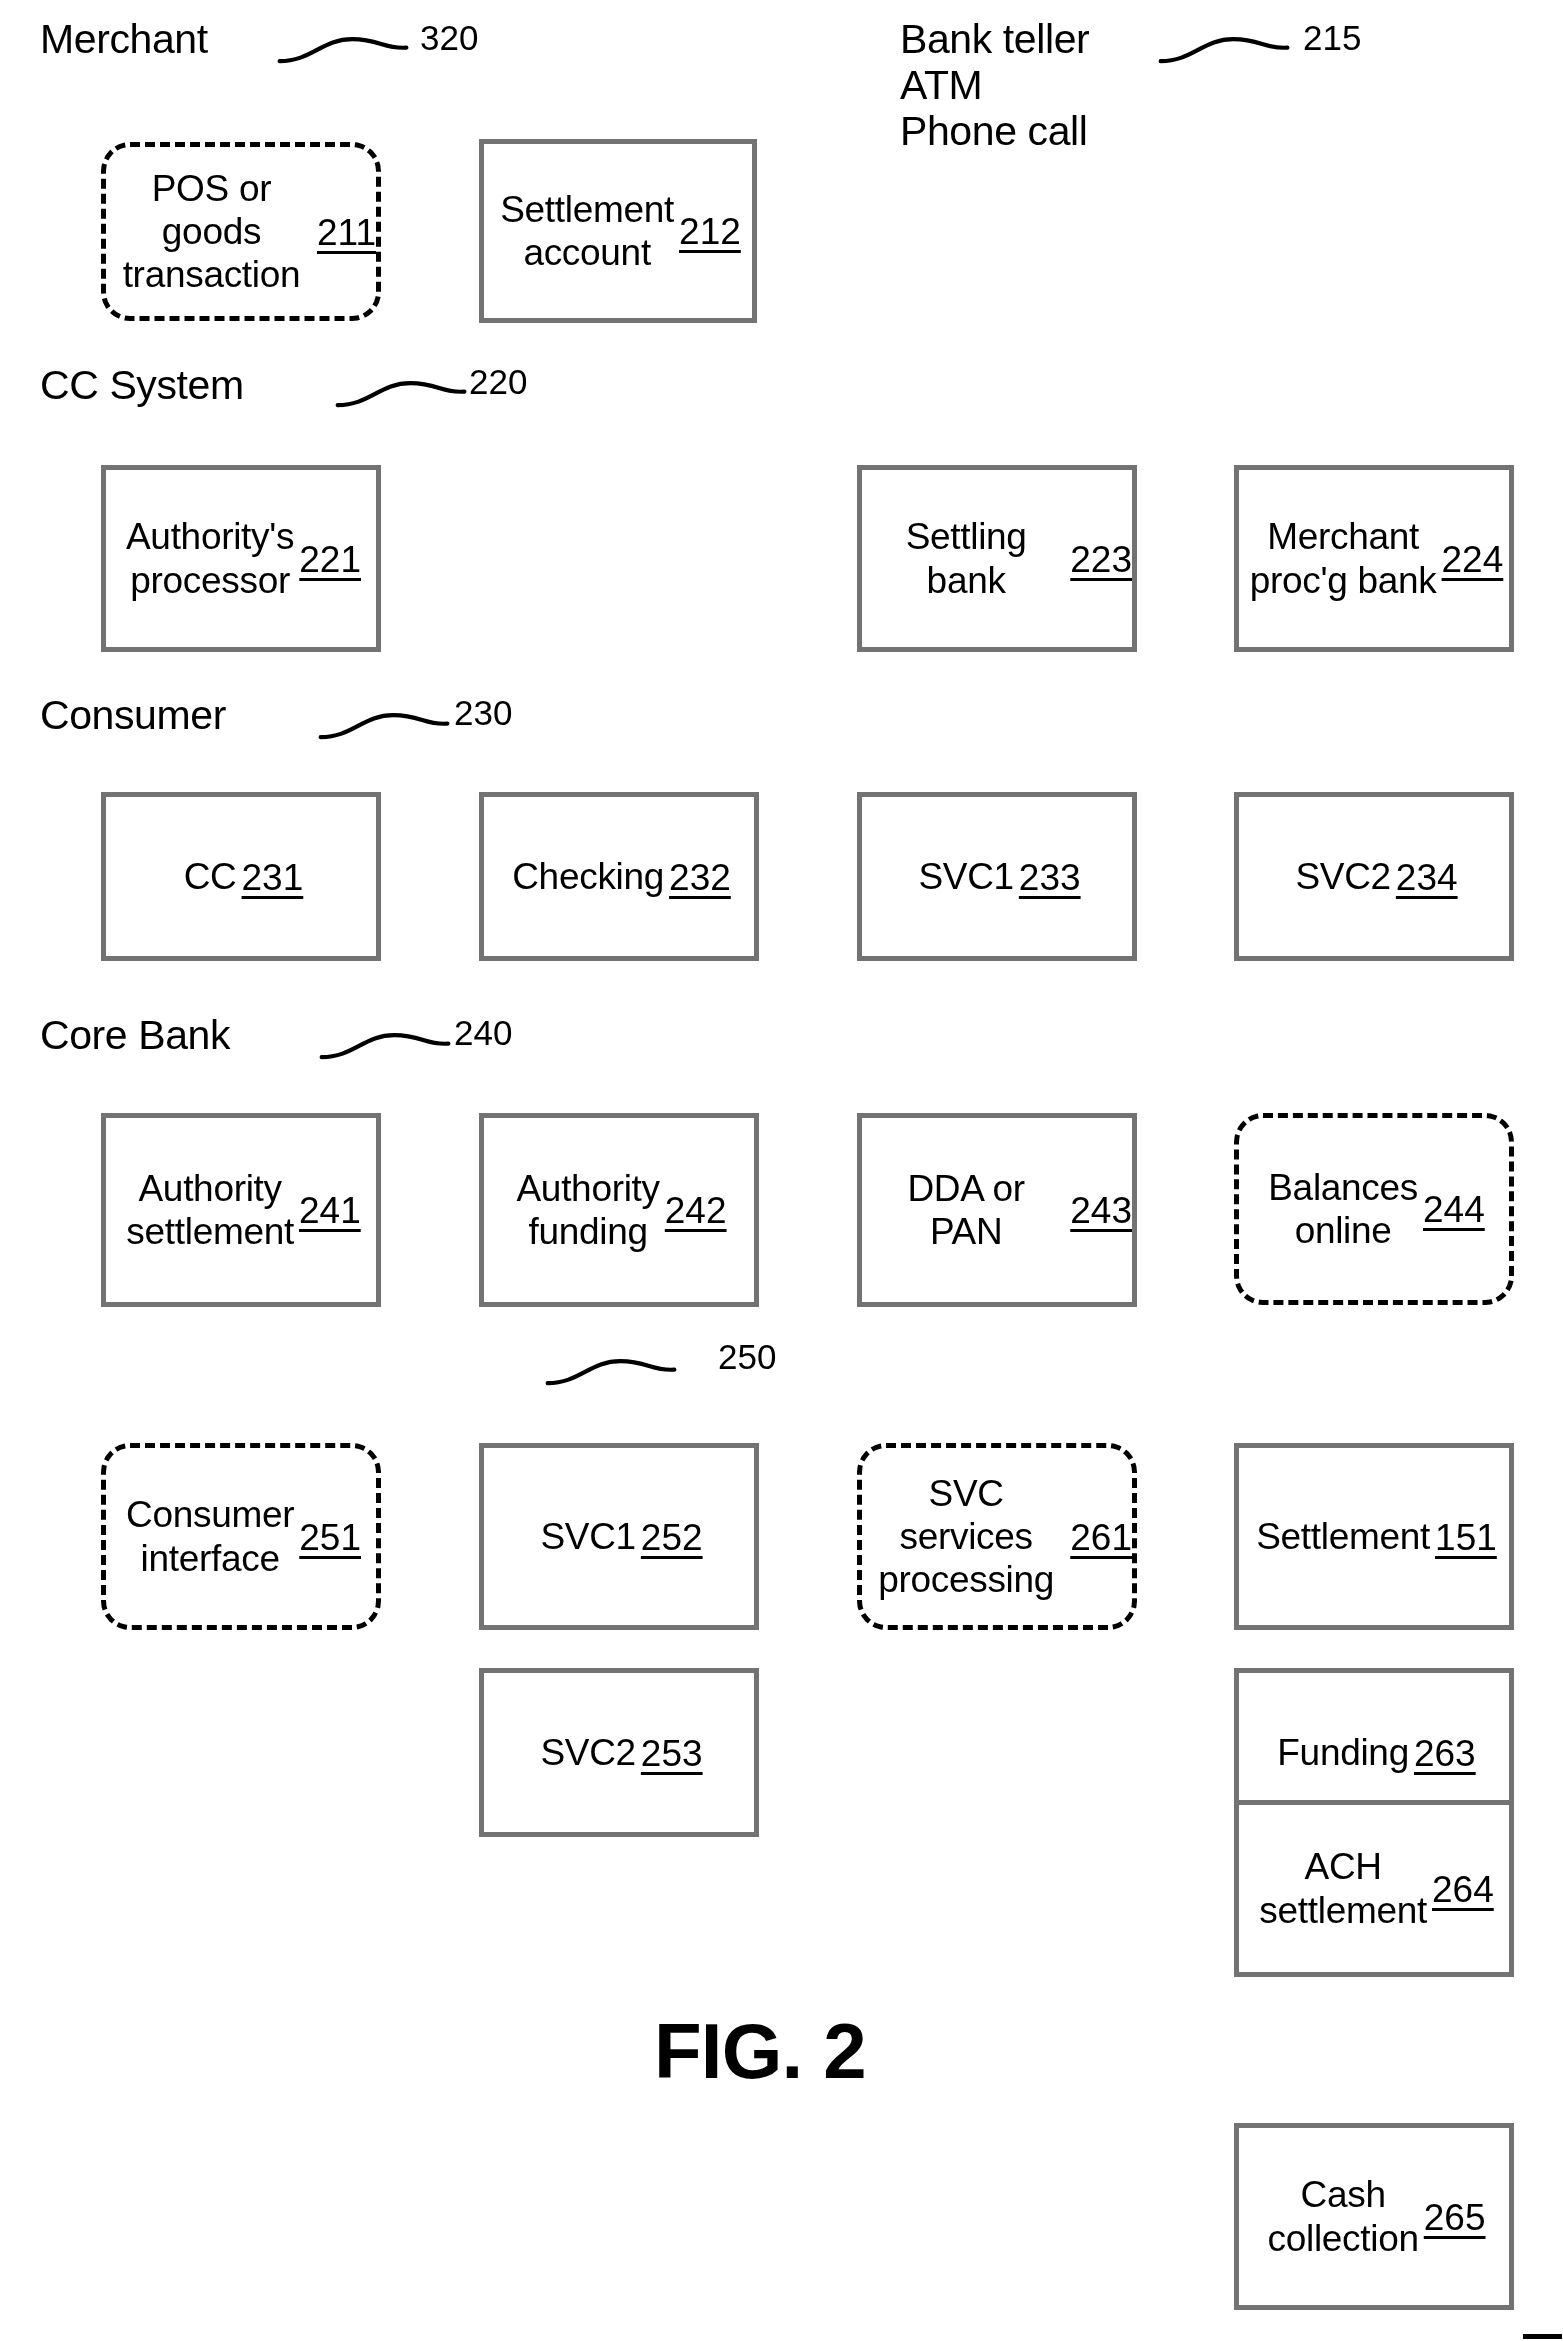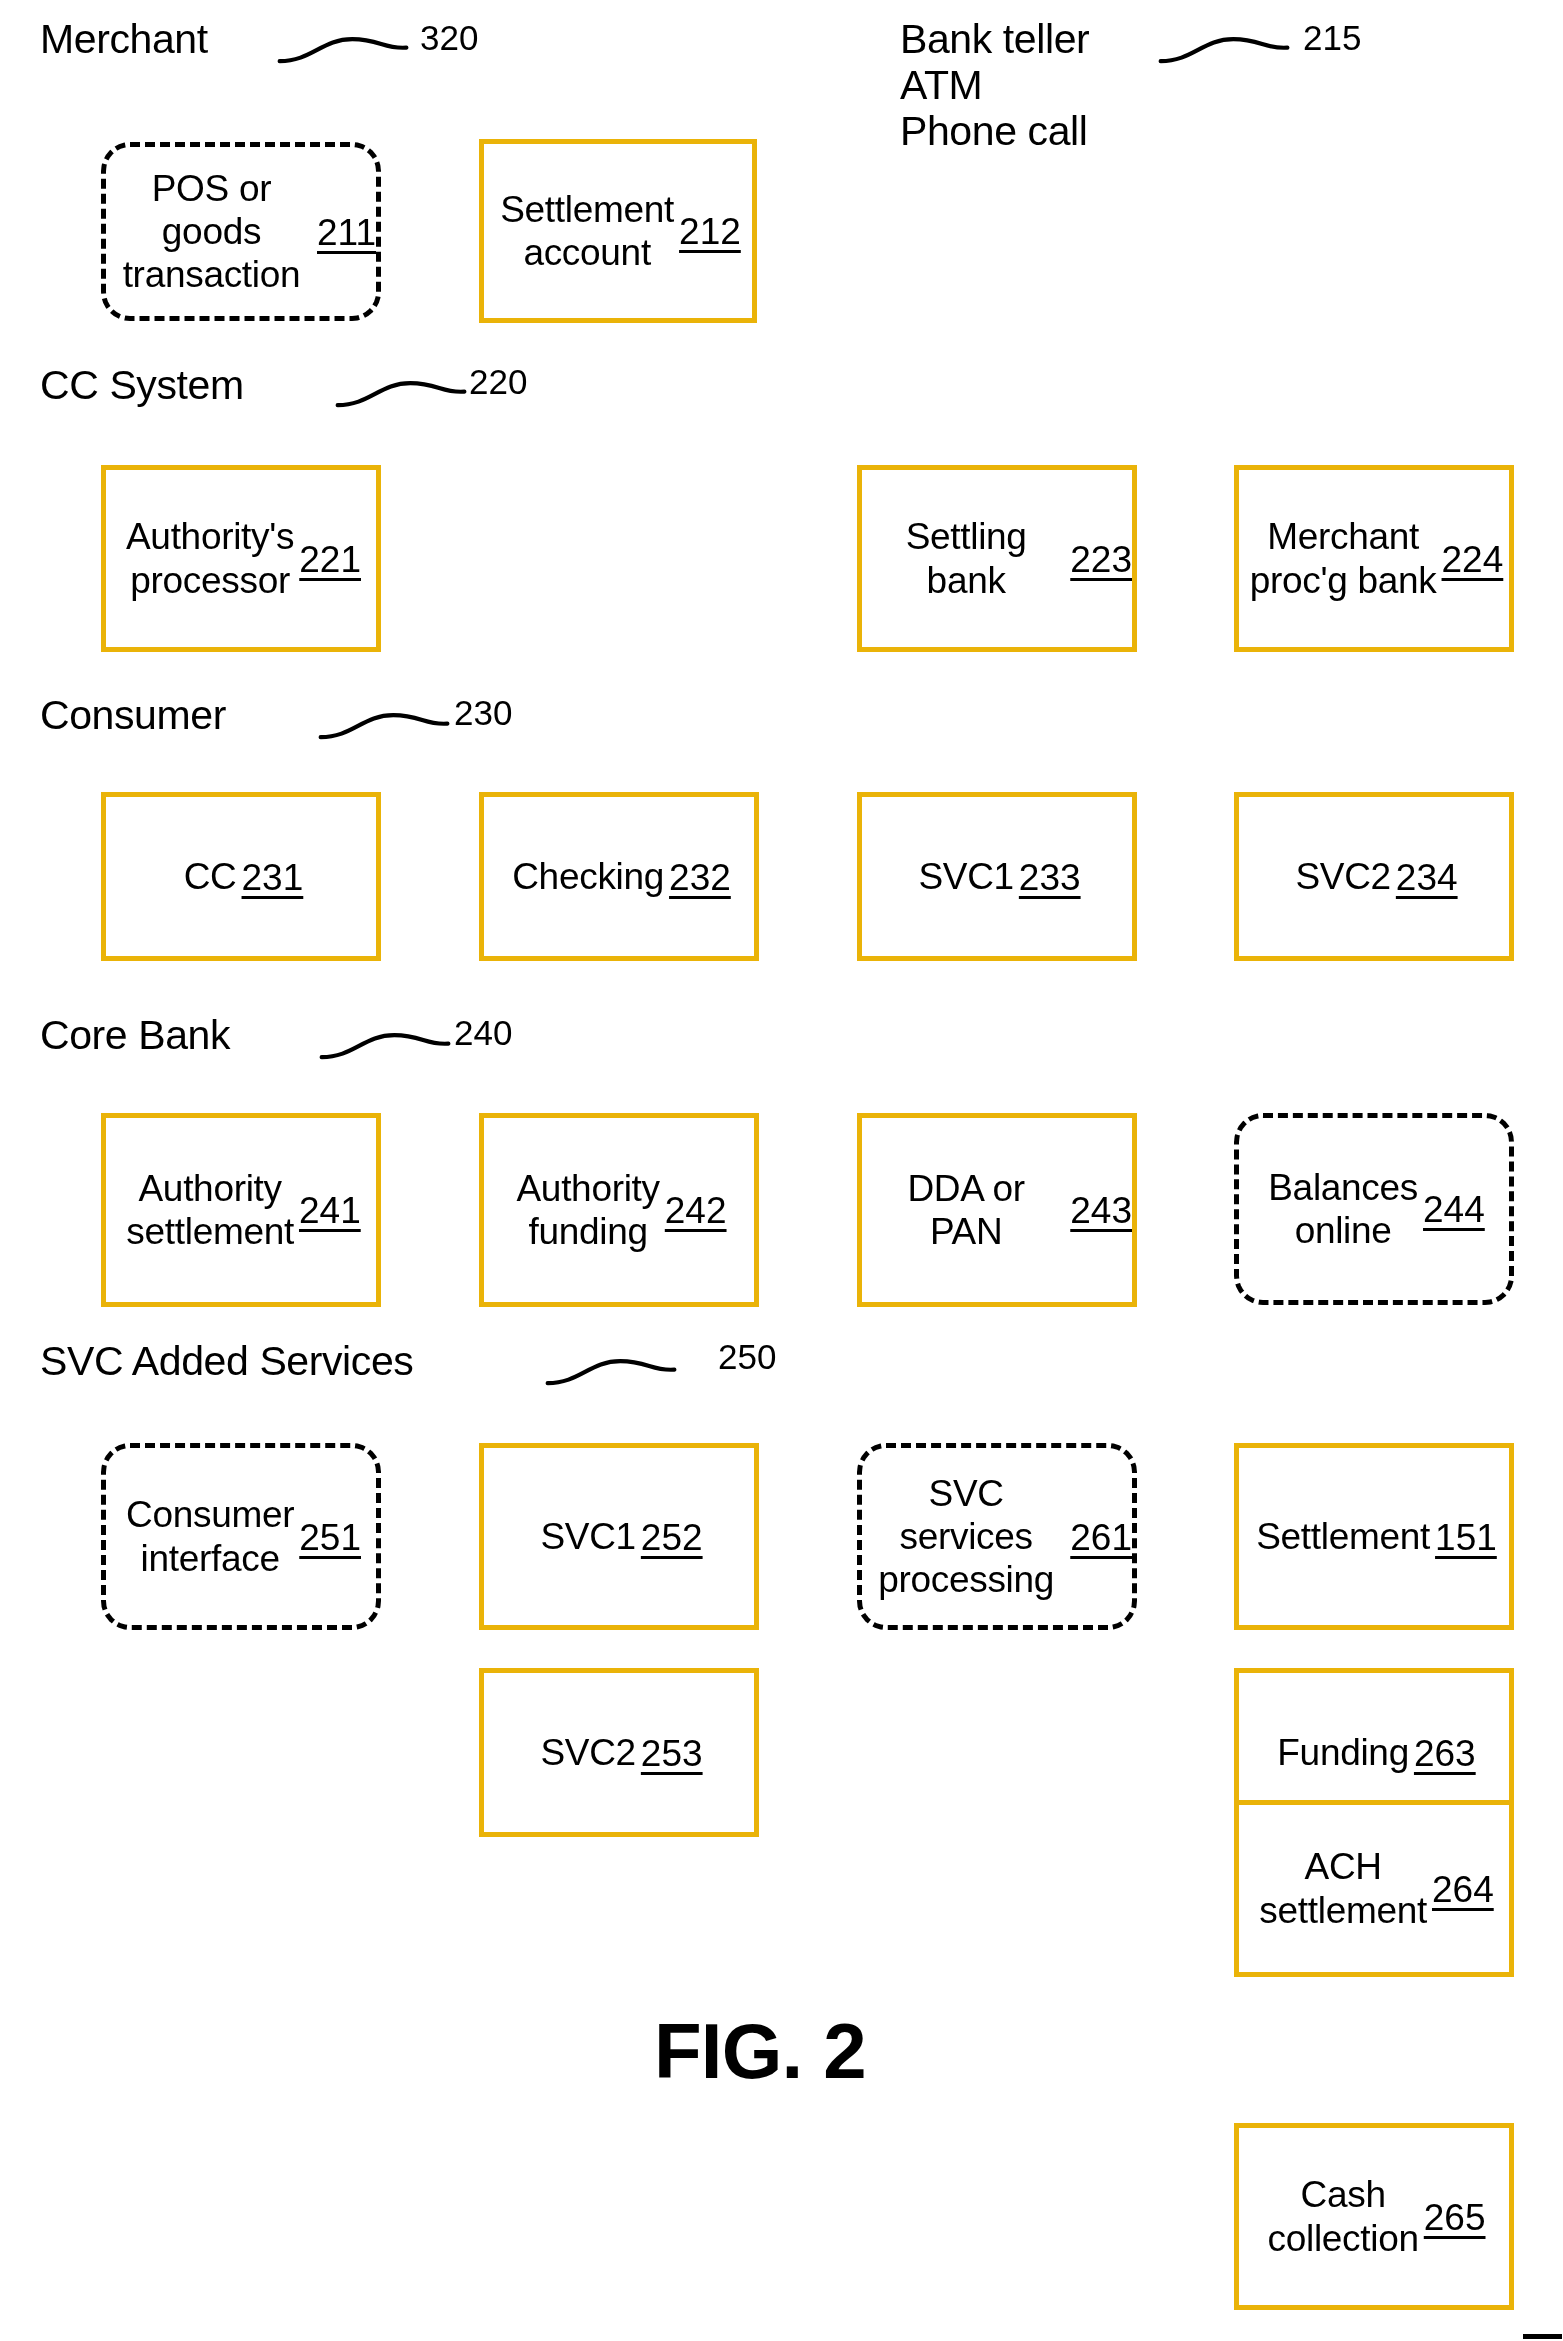--- a/index.html
+++ b/index.html
@@ -46,21 +46,21 @@
     position: absolute;
     box-sizing: border-box;
     background: #ffffff;
     display: flex;
     flex-direction: row;
     align-items: center;
     justify-content: center;
     text-align: center;
   }
   .box.solid {
-    border: 5px solid #eab308;
+    border: 5px solid #737373;
   }
   .box.dashed {
     border: 5.9px dashed #000000;
     border-radius: 29px;
   }
   .box .btext {
     font-size: 37px;
     line-height: 1.17;
     letter-spacing: -0.3px;
     padding: 0 5px;
@@ -204,21 +204,20 @@
   <div class="box solid" style="left:857px; top:1113px; width:280px; height:194px;">
     <div class="btext">DDA or PAN</div>
     <div class="bnum">243</div>
   </div>
   <div class="box dashed" style="left:1234px; top:1113px; width:280px; height:192px;">
     <div class="btext">Balances
 online</div>
     <div class="bnum">244</div>
   </div>
 
-  <div class="section-label" style="left:40px; top:1339px;">SVC Added Services</div>
   <div class="leader" style="left:546px; top:1356px;">
     <svg width="152" height="34" viewBox="0 0 180 40">
       <path d="M2,32 C40,32 52,6 88,6 C120,6 126,18 152,16" fill="none" stroke="#000" stroke-width="5" stroke-linecap="round"></path>
     </svg>
   </div>
   <div class="refnum" style="left:690px; top:1339px;margin-left:28px;">250</div>
 
   <div class="box dashed" style="left:101px; top:1443px; width:280px; height:187px;">
     <div class="btext">Consumer
 interface</div>

